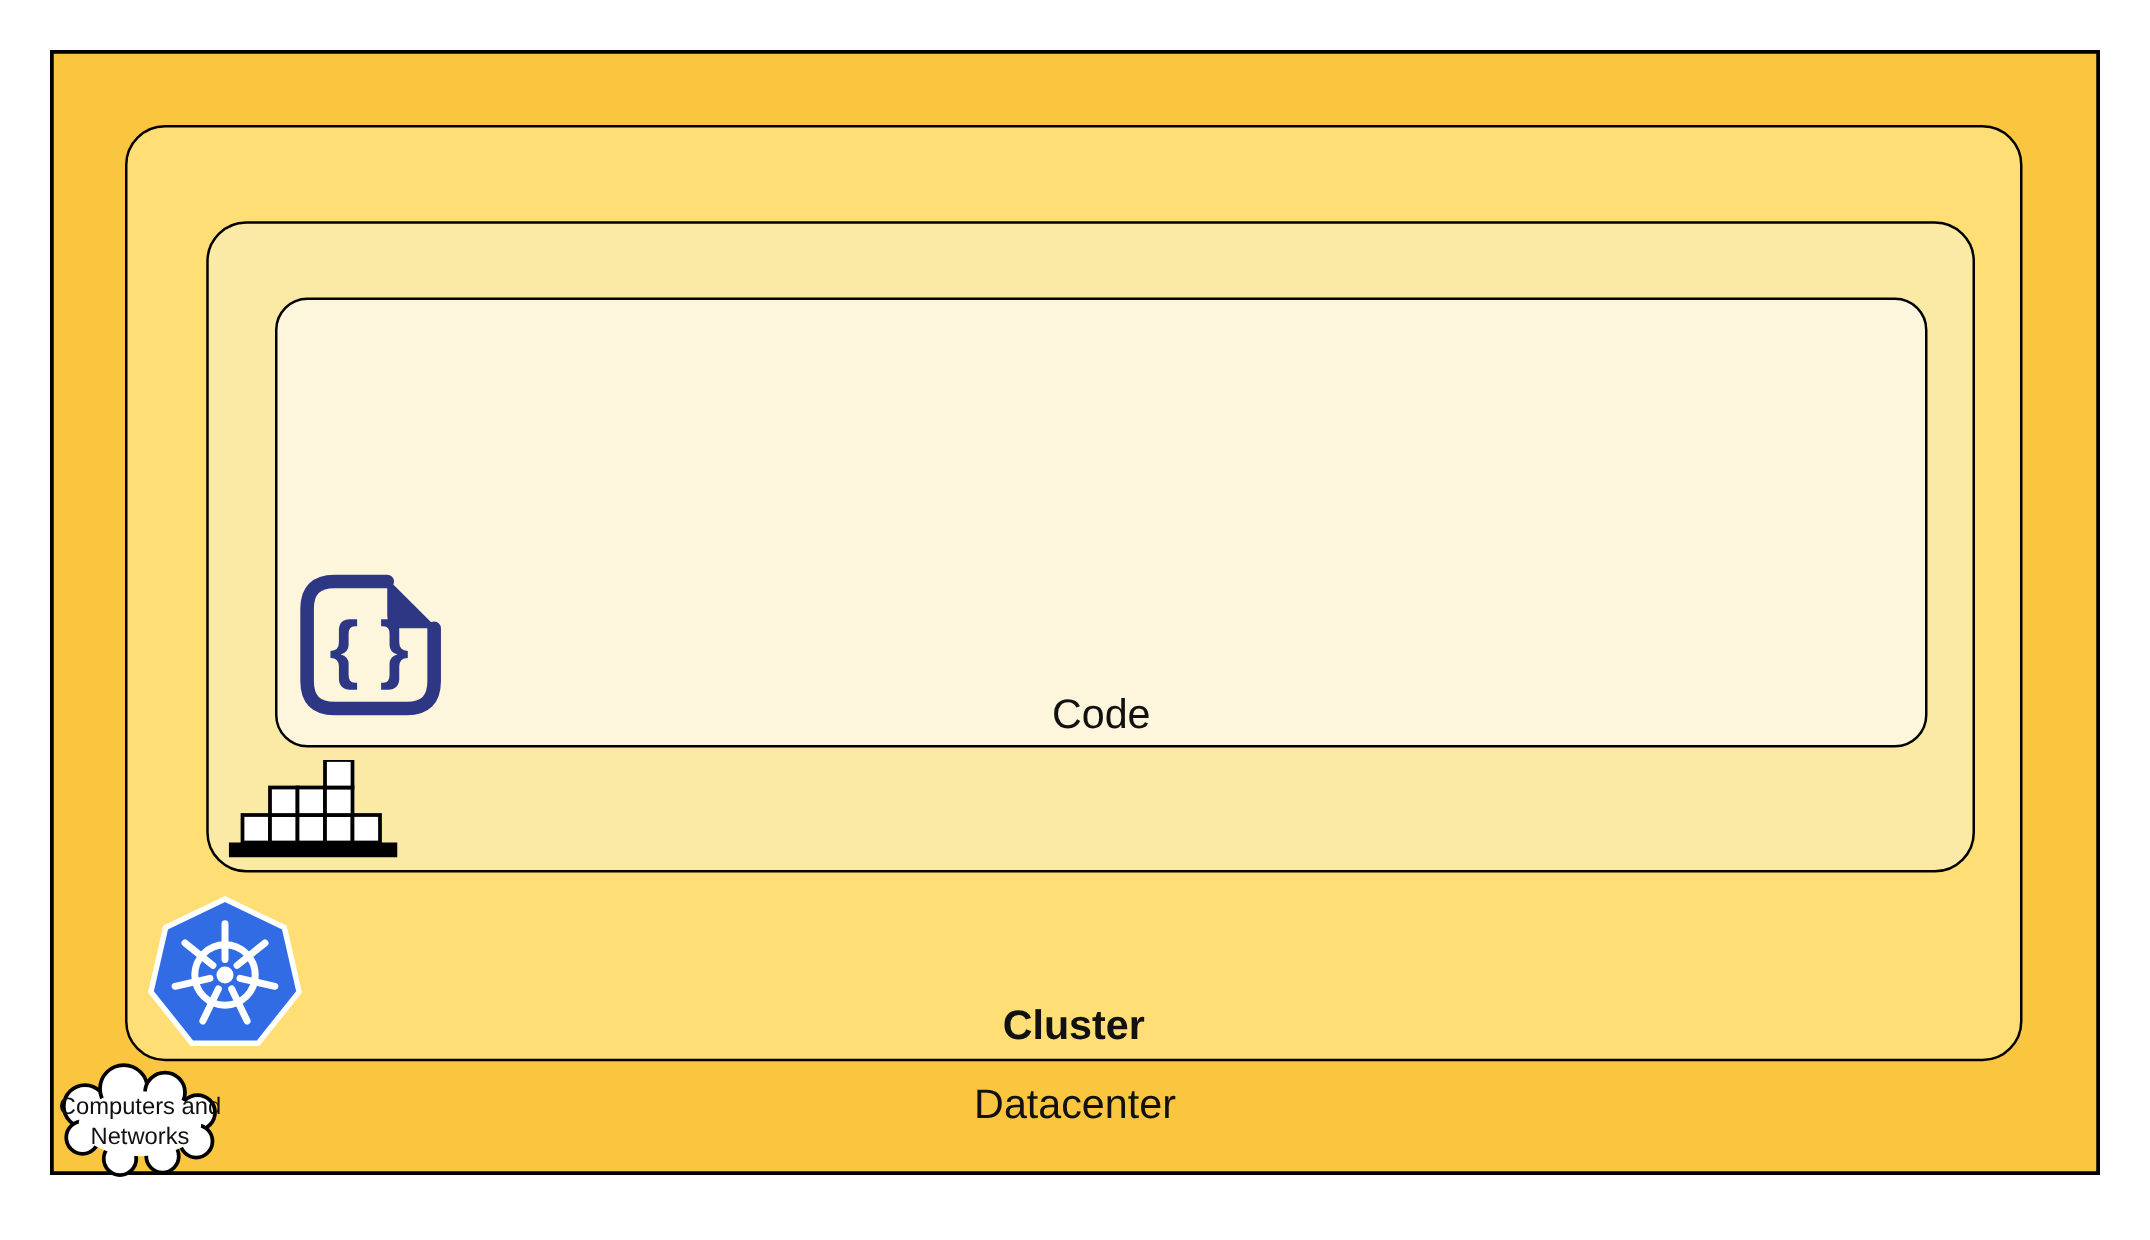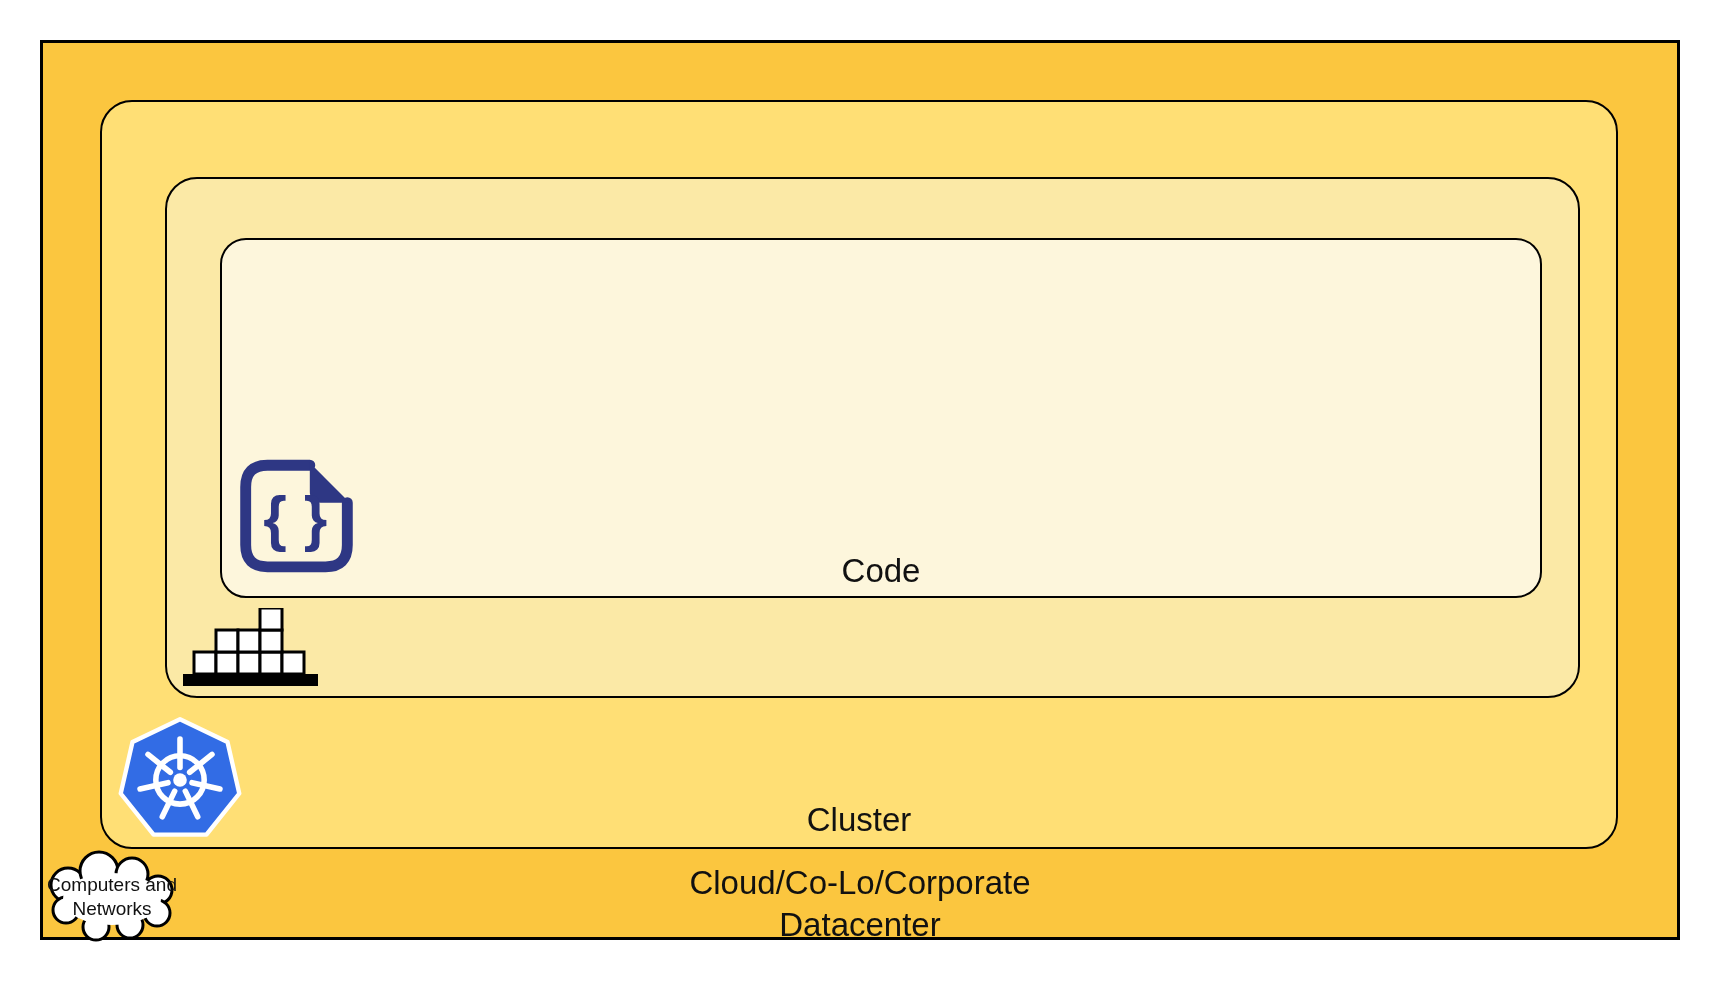--- a/index.html
+++ b/index.html
@@ -46,21 +46,21 @@
     position: absolute;
     left: 0; right: 0;
     text-align: center;
     font-size: 33px;
     line-height: 38px;
     color: #111111;
     white-space: nowrap;
   }
   .code-label      { bottom: 6px;  }
   .container-label { bottom: 10px; }
-  .cluster-label   { bottom: 8px;  }
+  .cluster-label   { bottom: 8px; font-weight: bold;  }
 
   .datacenter-label {
     position: absolute;
     left: 0; right: 0;
     top: 819px;
     text-align: center;
     font-size: 33px;
     line-height: 42px;
     color: #111111;
   }
@@ -122,21 +122,20 @@
           <line x1="40.3" y1="56.2" x2="17.8" y2="61.3"></line>
           <line x1="42.2" y1="47.8" x2="24.2" y2="33.4"></line>
         </g>
         <circle cx="50" cy="54" r="5.5" fill="#ffffff"></circle>
       </svg>
 
       <div class="layer-label cluster-label">Cluster</div>
     </div>
 
     <div class="datacenter-label">
-      <div>Cloud/Co-Lo/Corporate</div>
       <div>Datacenter</div>
     </div>
   </div>
 
   <svg class="icon cloud-callout" width="152" height="96" viewBox="0 0 152 96">
     <g fill="#ffffff" stroke="#000000" stroke-width="3">
       <circle cx="32" cy="38" r="17"></circle>
       <circle cx="63" cy="24" r="19"></circle>
       <circle cx="96" cy="27" r="16"></circle>
       <circle cx="122" cy="43" r="14"></circle>

